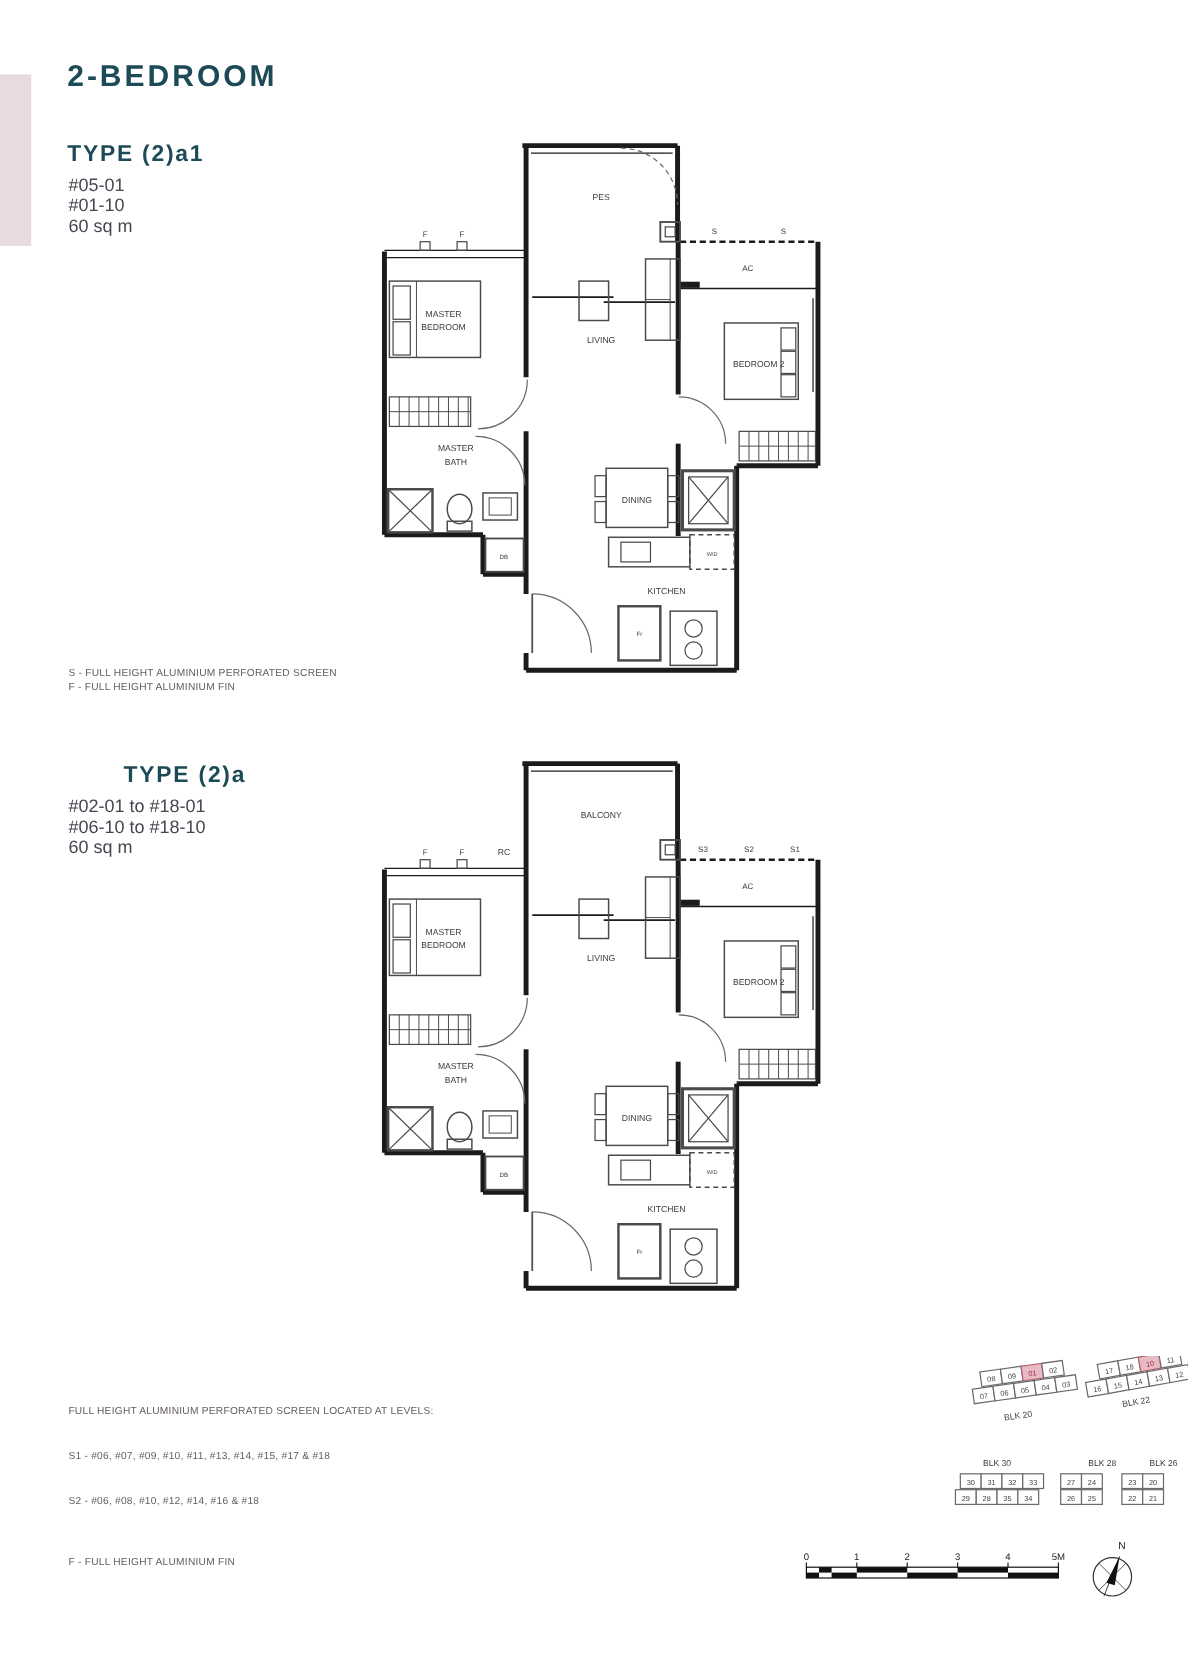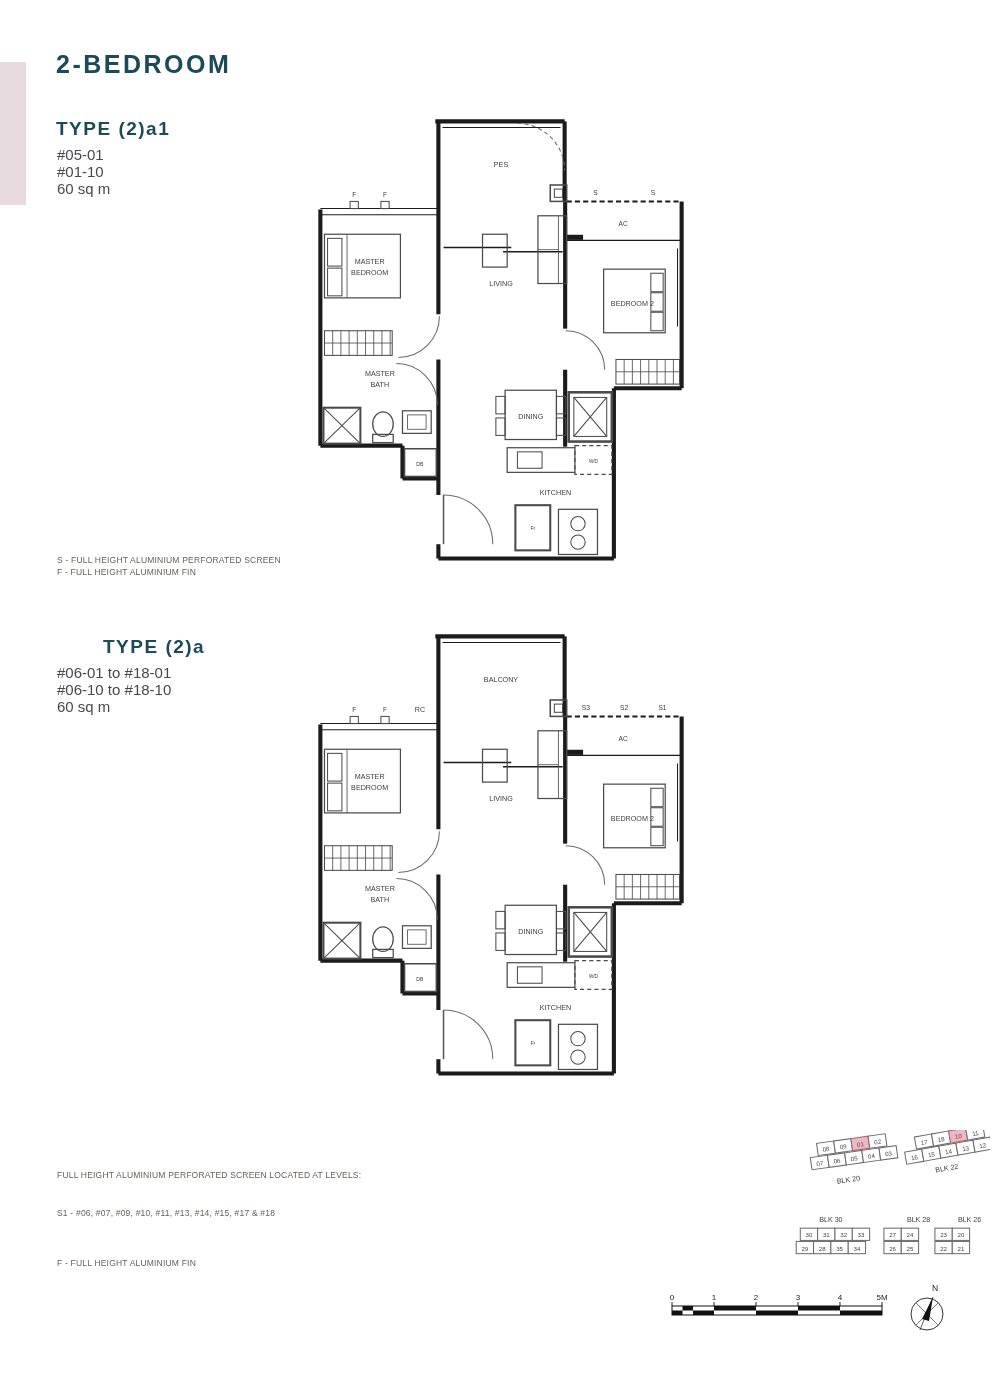--- a/index.html
+++ b/index.html
@@ -150,21 +150,21 @@
       </g>
     </svg>
 
   <div class="plan-note" style="top:554px;">
     <div>S - FULL HEIGHT ALUMINIUM PERFORATED SCREEN</div>
     <div>F - FULL HEIGHT ALUMINIUM FIN</div>
   </div>
 
   <h2 class="type-heading" style="top:636px;margin-left:47px;">TYPE (2)a</h2>
   <div class="unit-info" style="top:664px;">
-    <div>#06-01 to #18-01</div>
+    <div>#02-01 to #18-01</div>
     <div>#06-10 to #18-10</div>
     <div>60 sq m</div>
   </div>
 
   <svg id="plan2" class="plan-svg" style="left:306px;top:628px;" width="390" height="457" viewBox="0 0 380 445">
       <g>
         <line x1="126" y1="8" x2="252" y2="8" stroke="#1b1b1b" stroke-width="4"></line>
         <line x1="129" y1="8" x2="129" y2="196" stroke="#1b1b1b" stroke-width="4"></line>
         <line x1="129" y1="240" x2="129" y2="372" stroke="#1b1b1b" stroke-width="4"></line>
         <line x1="129" y1="420" x2="129" y2="434" stroke="#1b1b1b" stroke-width="4"></line>
@@ -276,20 +276,21 @@
         <text x="272.6666666666667" y="80" font-size="6.5" fill="#3b3b3b" text-anchor="middle">S3</text>
         <text x="310" y="80" font-size="6.5" fill="#3b3b3b" text-anchor="middle">S2</text>
         <text x="347.3333333333333" y="80" font-size="6.5" fill="#3b3b3b" text-anchor="middle">S1</text>
         <text x="111" y="82" font-size="7" fill="#3b3b3b" text-anchor="middle">RC</text>
       </g>
     </svg>
 
   <div class="footnotes">
     <div>FULL HEIGHT ALUMINIUM PERFORATED SCREEN LOCATED AT LEVELS:</div>
     <div>S1 - #06, #07, #09, #10, #11, #13, #14, #15, #17 &amp; #18</div>
+    <div>S2 - #06, #08, #10, #12, #14, #16 &amp; #18</div>
     <div class="gap-md">F - FULL HEIGHT ALUMINIUM FIN</div>
     
     
     
     
     
   </div>
 
   <svg id="keyplan" class="plan-svg" style="left:786px;top:1130px;" width="204" height="128" viewBox="0 0 200 125">
       <g transform="translate(22,14) rotate(-8)">

